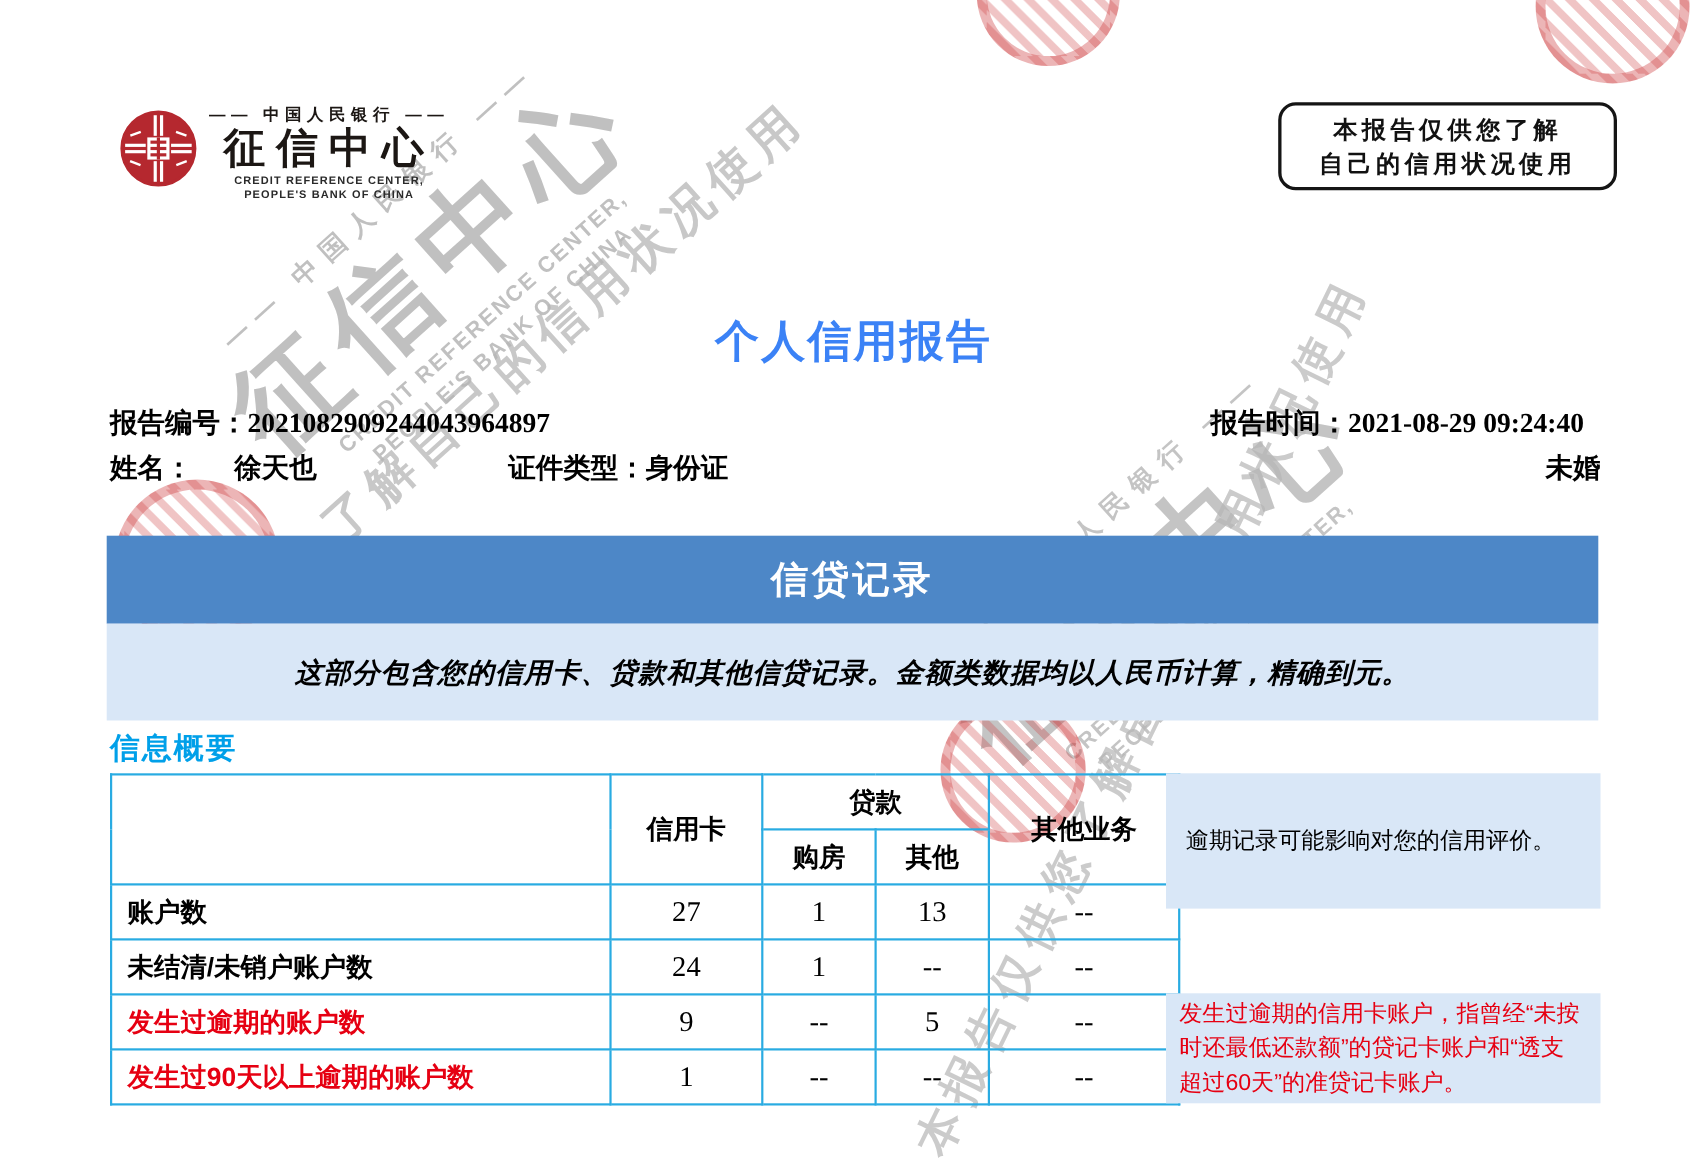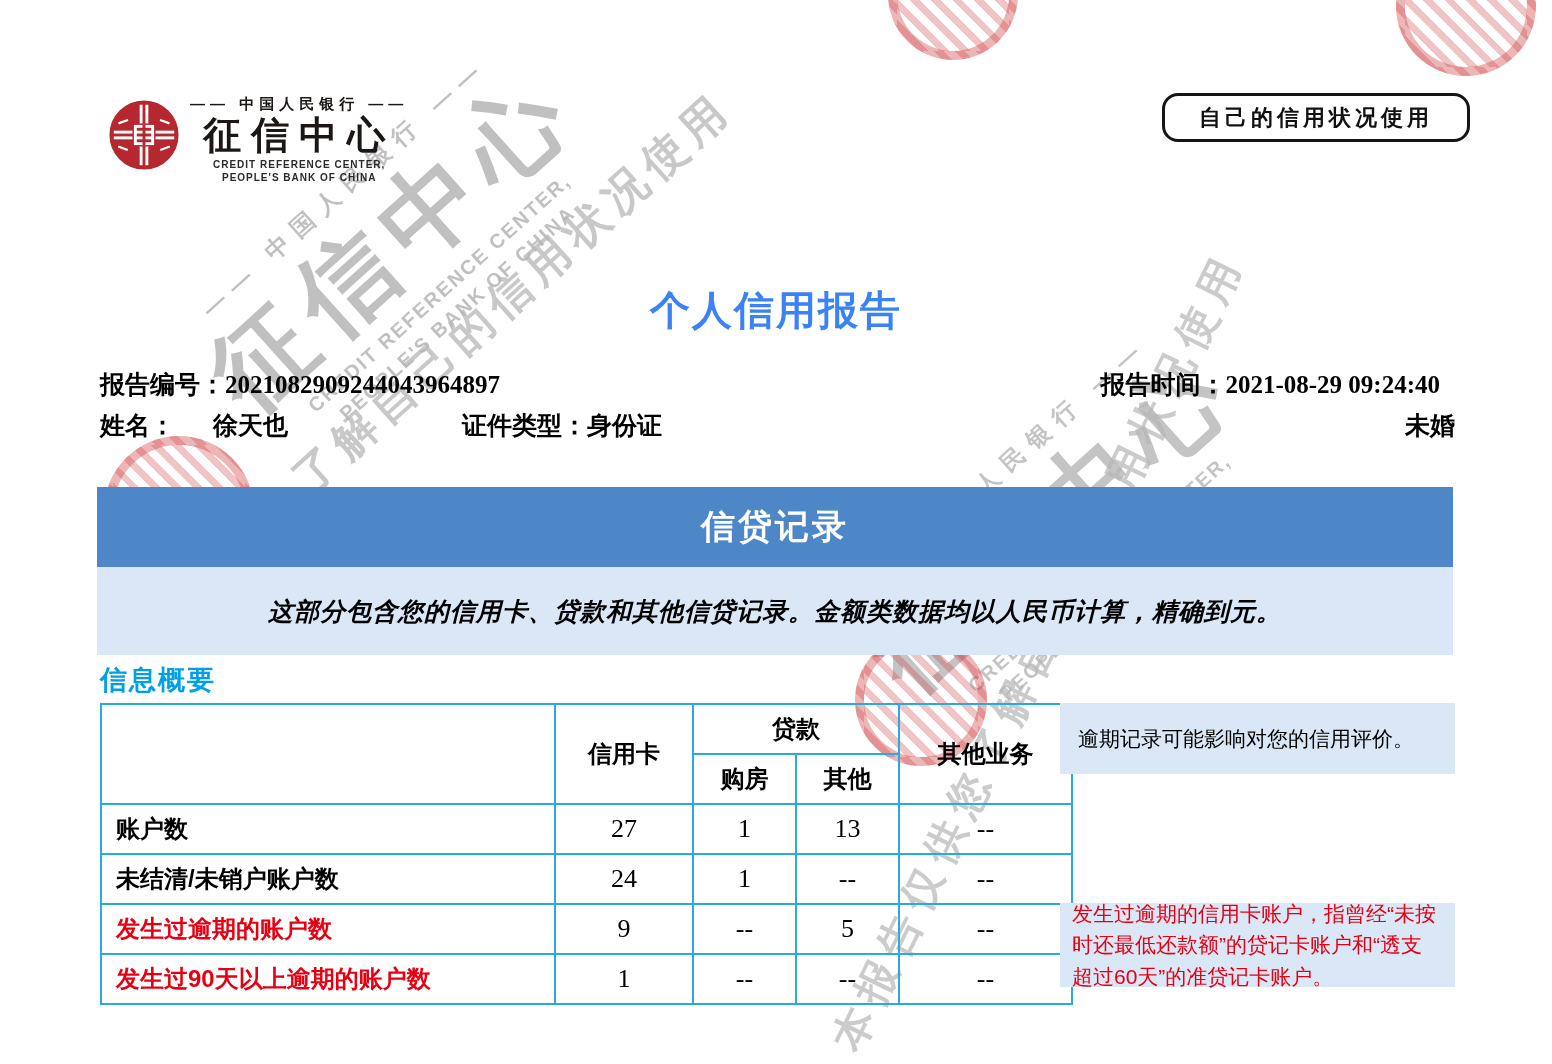--- a/index.html
+++ b/index.html
@@ -62,23 +62,23 @@
                font-size:24px;font-weight:bold;color:#000;background:transparent;padding:0;}
   table.sum td.lbl{text-align:left;padding-left:14px;}
   table.sum td.c-num{font-family:"Liberation Serif","DejaVu Serif",serif;font-weight:normal;font-size:26px;}
   table.sum tr.alert td.lbl{color:#e60012;}
   .col-label{width:438px;} .col-cc{width:136px;margin-left:45px;} .col-h{width:101px;} .col-o{width:101px;} .col-ob{width:171px;}
   table.sum tr{height:50px;}
 
   
   .side-note{left:1060px;width:395px;background:#d9e7f7;display:flex;align-items:center;
              padding:0 18px;box-sizing:border-box;font-size:21px;line-height:1.5;color:#000;}
-  #note-1{top:703px;height:71px;}
+  #note-1{top:703px;height:123px;}
   #note-2{top:807px;height:91px;}
-  #note-3{top:903px;height:84px;color:#e60012;padding-left:12px;}
+  #note-3{top:903px;height:100px;color:#e60012;padding-left:12px;}
 </style>
 </head>
 <body>
 
 <div id="page">
 
   <div class="wm" id="wm-block-a">
     <div class="wm-bank">—— 中国人民银行 ——</div>
     <div class="wm-name">征信中心</div>
     <div class="wm-eng">CREDIT REFERENCE CENTER,</div>
@@ -129,20 +129,21 @@
     </span>
     <div class="logo-text">
       <div class="logo-bank">—— 中国人民银行 ——</div>
       <div class="logo-center">征信中心</div>
       <div class="logo-eng">CREDIT REFERENCE CENTER,</div>
       <div class="logo-eng">PEOPLE'S BANK OF CHINA</div>
     </div>
   </div>
 
   <div class="content" id="notice-box" style="position:absolute;">
+    <div>本报告仅供您了解</div>
     <div>自己的信用状况使用</div>
   </div>
 
   <div class="content" id="page-title" style="position:absolute;">个人信用报告</div>
 
   <div class="info-row" id="info-report-no">
     <span>报告编号：</span><span class="num">2021082909244043964897</span>
   </div>
   <div class="info-row" id="info-report-time">
     <span>报告时间：</span><span class="num">2021-08-29 09:24:40</span>

